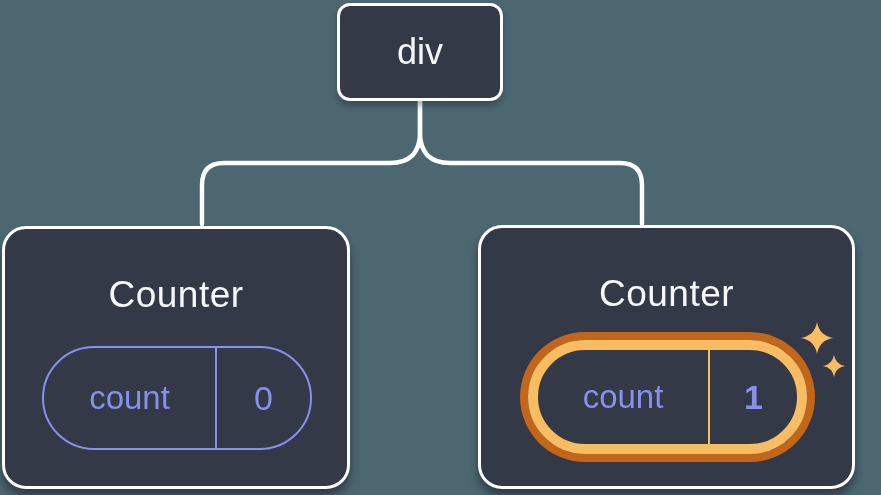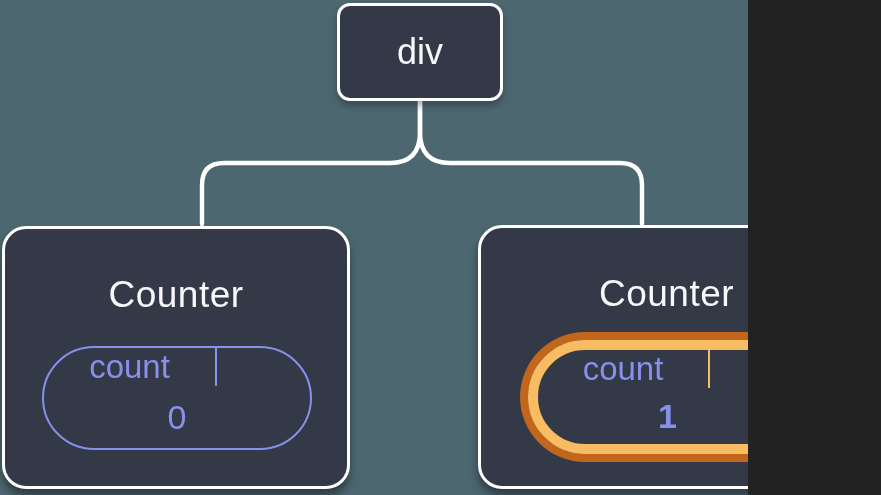--- a/index.html
+++ b/index.html
@@ -1,19 +1,19 @@
 <!DOCTYPE html>
 <html><head>
 <meta charset="utf-8">
 <style>
   * { margin: 0; padding: 0; box-sizing: border-box; }
   html, body { background: #222; }
   .stage {
     position: relative;
-    width: 748px;
+    width: 881px;
     height: 495px;
     overflow: hidden;
     background: var(--background, #4D6770);
     font-family: "Liberation Sans", sans-serif;
   }
   .connector-svg {
     position: absolute;
     left: 0; top: 0;
     width: 881px; height: 495px;
     color: var(--connector, #fff);
@@ -55,21 +55,20 @@
     color: var(--title-text, #F6F7F9);
     font-size: 37px;
     font-weight: 500;
     letter-spacing: 0.5px;
   }
   .pill {
     position: absolute;
     display: flex;
     border-radius: 999px;
     color: var(--accent-purple, #8790EC);
-    flex-direction: column;
   }
   .pill-plain {
     left: 37px; top: 117px;
     width: 270px; height: 104px;
     border: 2px solid var(--accent-purple, #8790EC);
   }
   .pill-plain .pill-key { border-right: 2px solid var(--accent-purple, #8790EC); }
   .pill-highlight {
     left: 47px; top: 112px;
     width: 279px; height: 114px;

